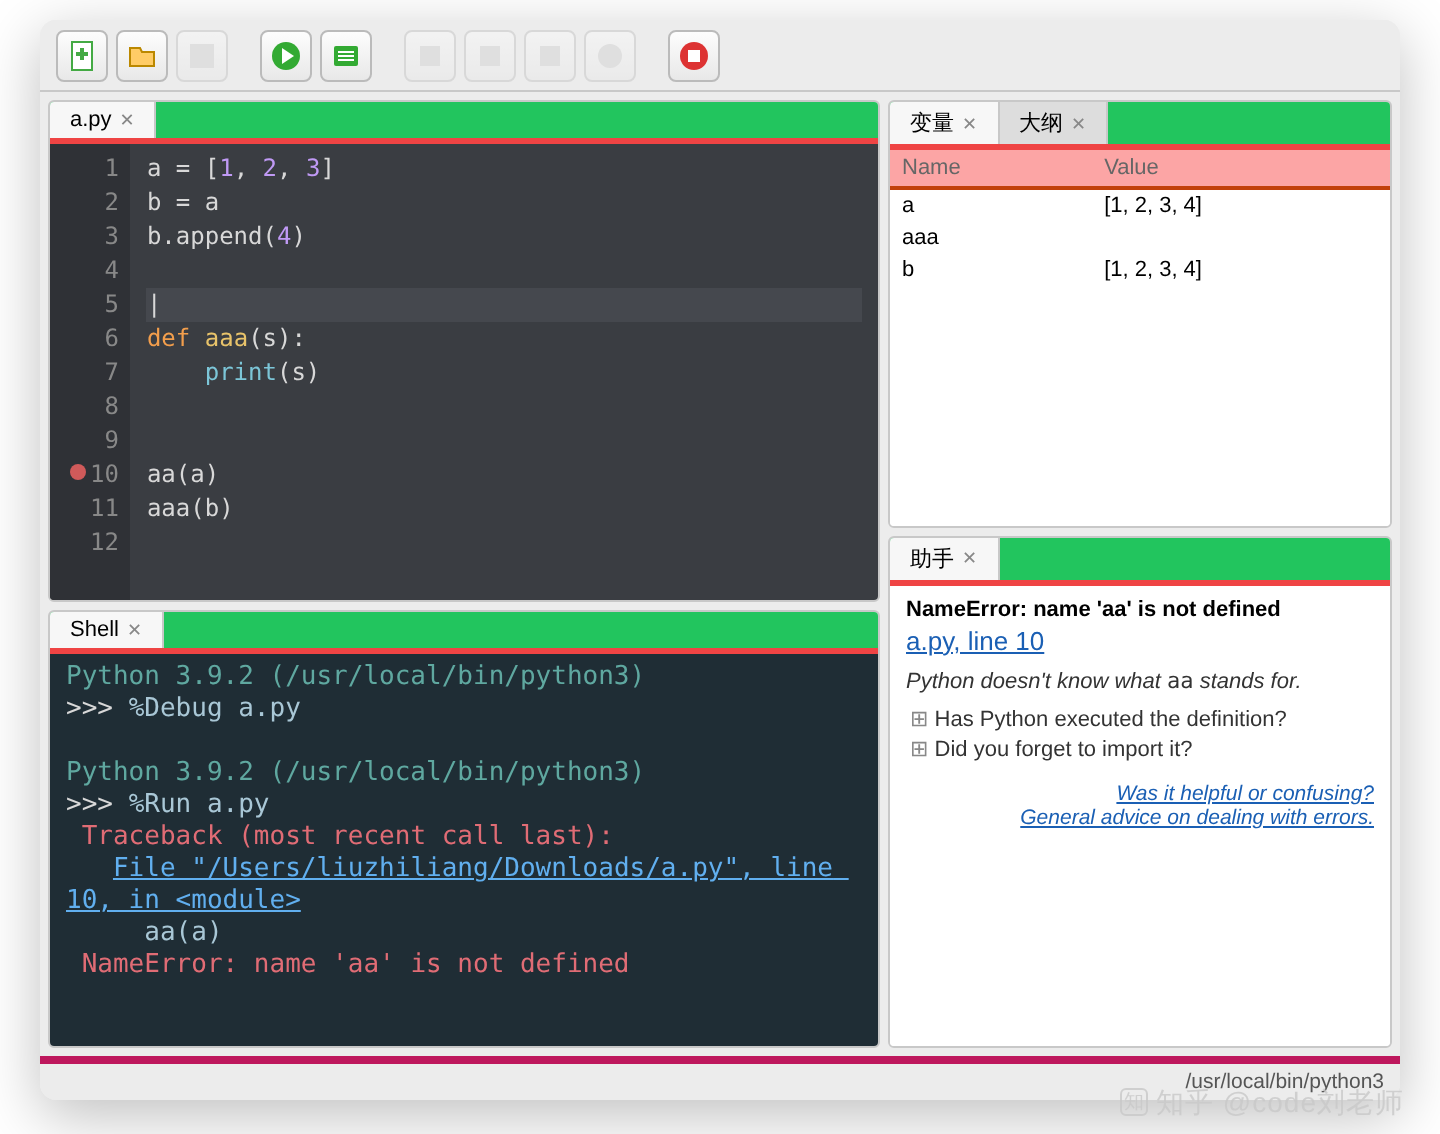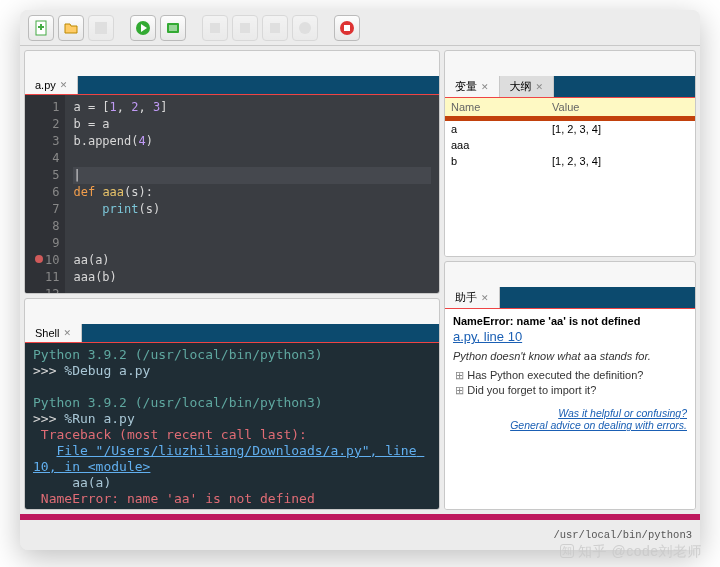--- a/index.html
+++ b/index.html
@@ -12,49 +12,49 @@
 .title { position: absolute; left: 0; right: 0; text-align: center; font-size: 11px; color: #555; pointer-events: none; }
 .toolbar { height: 36px; background: #ececec; border-bottom: 1px solid #c8c8c8; display: flex; align-items: center; padding: 0 8px; gap: 4px; }
 .tbtn { width: 26px; height: 26px; border: 1px solid #bbb; border-radius: 4px; background: linear-gradient(#fdfdfd,#e8e8e8); display: flex; align-items: center; justify-content: center; cursor: pointer; }
 .tbtn.dis { opacity: .4; cursor: default; }
 .tbtn svg { width: 16px; height: 16px; }
 .spacer { width: 8px; }
 .content { flex: 1; display: flex; gap: 4px; padding: 4px; overflow: hidden; }
 .left { flex: 1; display: flex; flex-direction: column; gap: 4px; min-width: 0; }
 .right { width: 252px; display: flex; flex-direction: column; gap: 4px; }
 .panel { background: #f7f7f7; border: 1px solid #c8c8c8; border-radius: 3px; display: flex; flex-direction: column; overflow: hidden; }
-.tabs { display: flex; background: #0c4a6e; border-bottom: 1px solid #ef4444; font-size: 11px; margin-top: 25px; }
+.tabs { display: flex; background: #22c55e; border-bottom: 3px solid #ef4444; font-size: 11px; }
 .tab { padding: 3px 10px; border-right: 1px solid #c8c8c8; background: #f7f7f7; cursor: pointer; display: flex; align-items: center; gap: 4px; }
 .tab.inactive { background: #ddd; }
 .tab .x { color: #888; font-size: 9px; }
 .editor { flex: 1; background: #3a3d42; color: #d8d8d8; font-family: Menlo, Consolas, monospace; font-size: 12px; line-height: 17px; display: flex; overflow: hidden; }
 .gutter { background: #2f3136; color: #888; text-align: right; padding: 4px 6px 4px 10px; user-select: none; }
 .gutter .bp { display: inline-block; width: 8px; height: 8px; background: #d05a5a; border-radius: 50%; margin-right: 2px; vertical-align: 1px; }
 .code { padding: 4px 8px; flex: 1; white-space: pre; }
 .kw { color: #f29e4c; } .fn { color: #e8c36a; } .num { color: #c09af5; } .builtin { color: #7cc6d8; }
 .cursor-line { background: #45484e; display: inline-block; width: 100%; }
 .shell { flex: 1; background: #1f2d35; color: #a9c7d6; font-family: Menlo, Consolas, monospace; font-size: 13px; line-height: 16px; padding: 4px 8px; white-space: pre-wrap; overflow: auto; }
 .shell .prompt { color: #d8d8d8; }
 .shell .err { color: #e06c75; }
 .shell .lnk { color: #61afef; text-decoration: underline; }
 .shell .hdr { color: #5fa8a0; }
 .vars { flex: 1; background: #fff; font-size: 11px; overflow: hidden; }
 .vars table { width: 100%; border-collapse: collapse; }
-.vars th { text-align: left; font-weight: normal; color: #666; padding: 3px 6px; border-bottom: 5px solid #c2410c; background: #fef9c3; }
+.vars th { text-align: left; font-weight: normal; color: #666; padding: 3px 6px; border-bottom: 2px solid #c2410c; background: #fca5a5; }
 .vars td { padding: 2px 6px; }
 .assist { flex: 1; background: #fff; font-size: 11px; padding: 6px 8px; overflow: auto; }
 .assist .etitle { font-weight: bold; margin-bottom: 2px; }
 .assist .eloc { color: #1a5fb4; text-decoration: underline; cursor: pointer; font-size: 13px; }
 .assist .emsg { font-style: italic; margin: 6px 0; color: #333; }
 .assist .emsg code { font-family: Menlo, monospace; font-style: normal; }
 .assist .bullet { margin: 2px 0 2px 2px; color: #333; }
 .assist .bullet::before { content: "⊞ "; color: #888; }
 .assist .links { text-align: right; margin-top: 10px; }
 .assist .links a { display: block; color: #1a5fb4; font-style: italic; text-decoration: underline; font-size: 10.5px; cursor: pointer; }
-.statusbar { height: 36px; background: #ececec; border-top: 6px solid #be185d; font-size: 10.5px; color: #555; display: flex; justify-content: flex-end; align-items: center; padding: 0 8px; font-family: Liberation Mono, monospace; }
+.statusbar { height: 22px; background: #ececec; border-top: 4px solid #be185d; font-size: 10.5px; color: #555; display: flex; justify-content: flex-end; align-items: center; padding: 0 8px; }
 .watermark { position: absolute; right: 18px; bottom: 6px; color: rgba(200,200,200,.8); font-size: 14px; font-weight: 500; letter-spacing: .5px; pointer-events: none; }
 .wm-ico { display: inline-block; width: 14px; height: 14px; border: 1.5px solid rgba(200,200,200,.8); border-radius: 3px; vertical-align: -2px; margin-right: 4px; position: relative; }
 .wm-ico::before { content: "知"; position: absolute; left: 1px; top: -1px; font-size: 10px; }
 </style>
 </head>
 <body>
 
 <div class="window">
 
 

